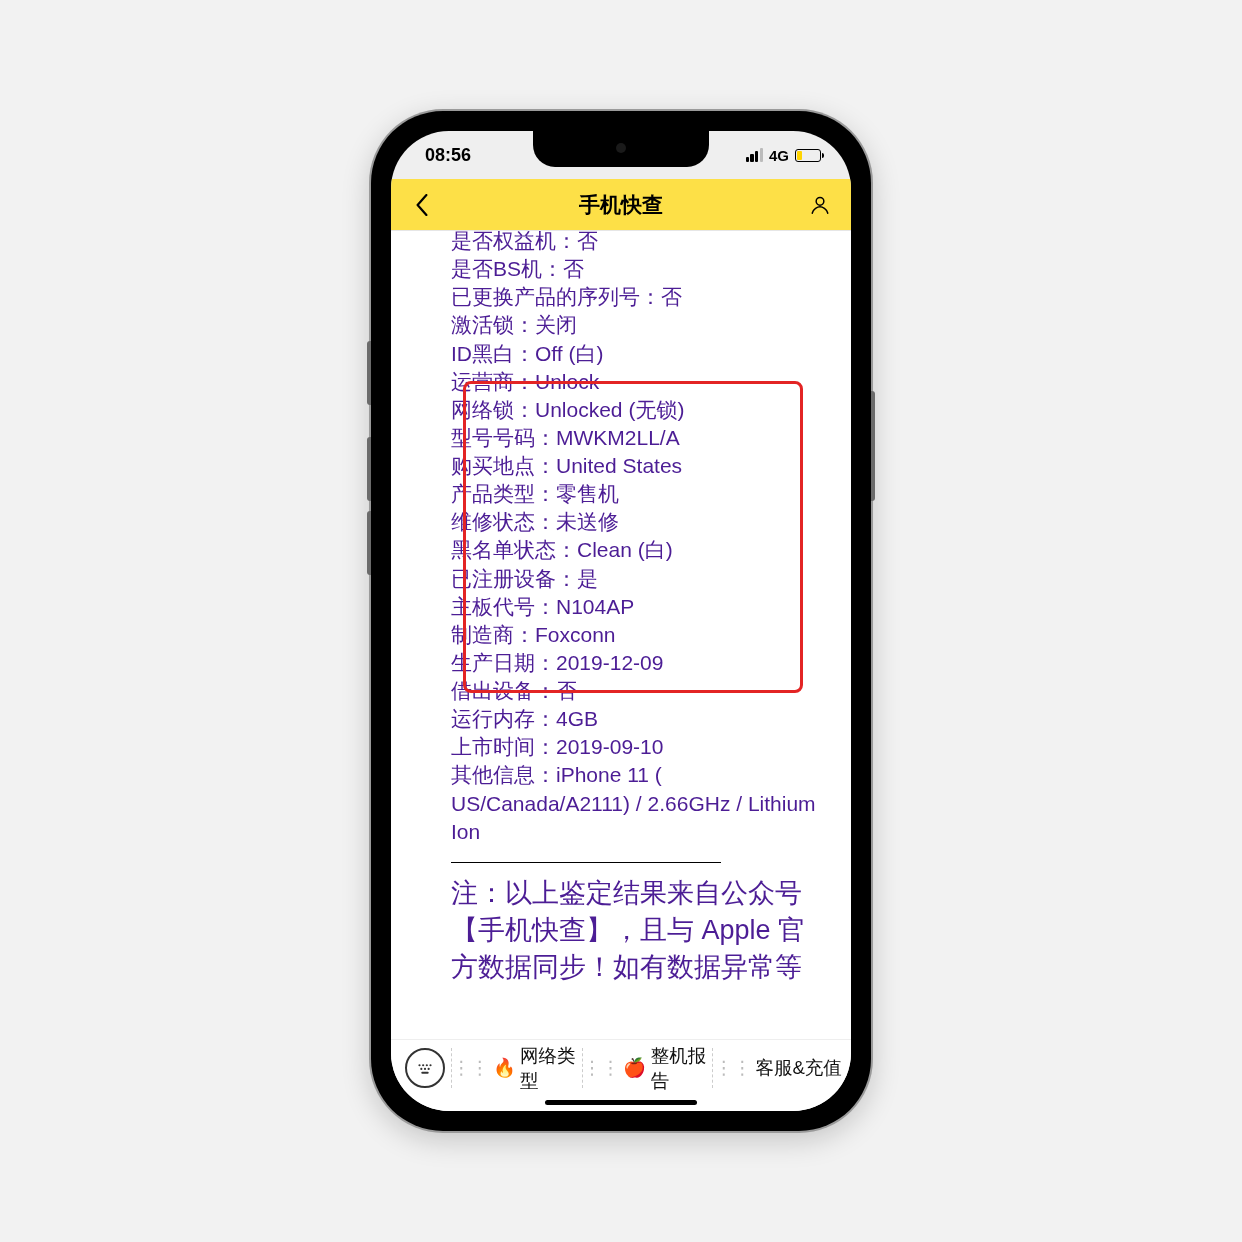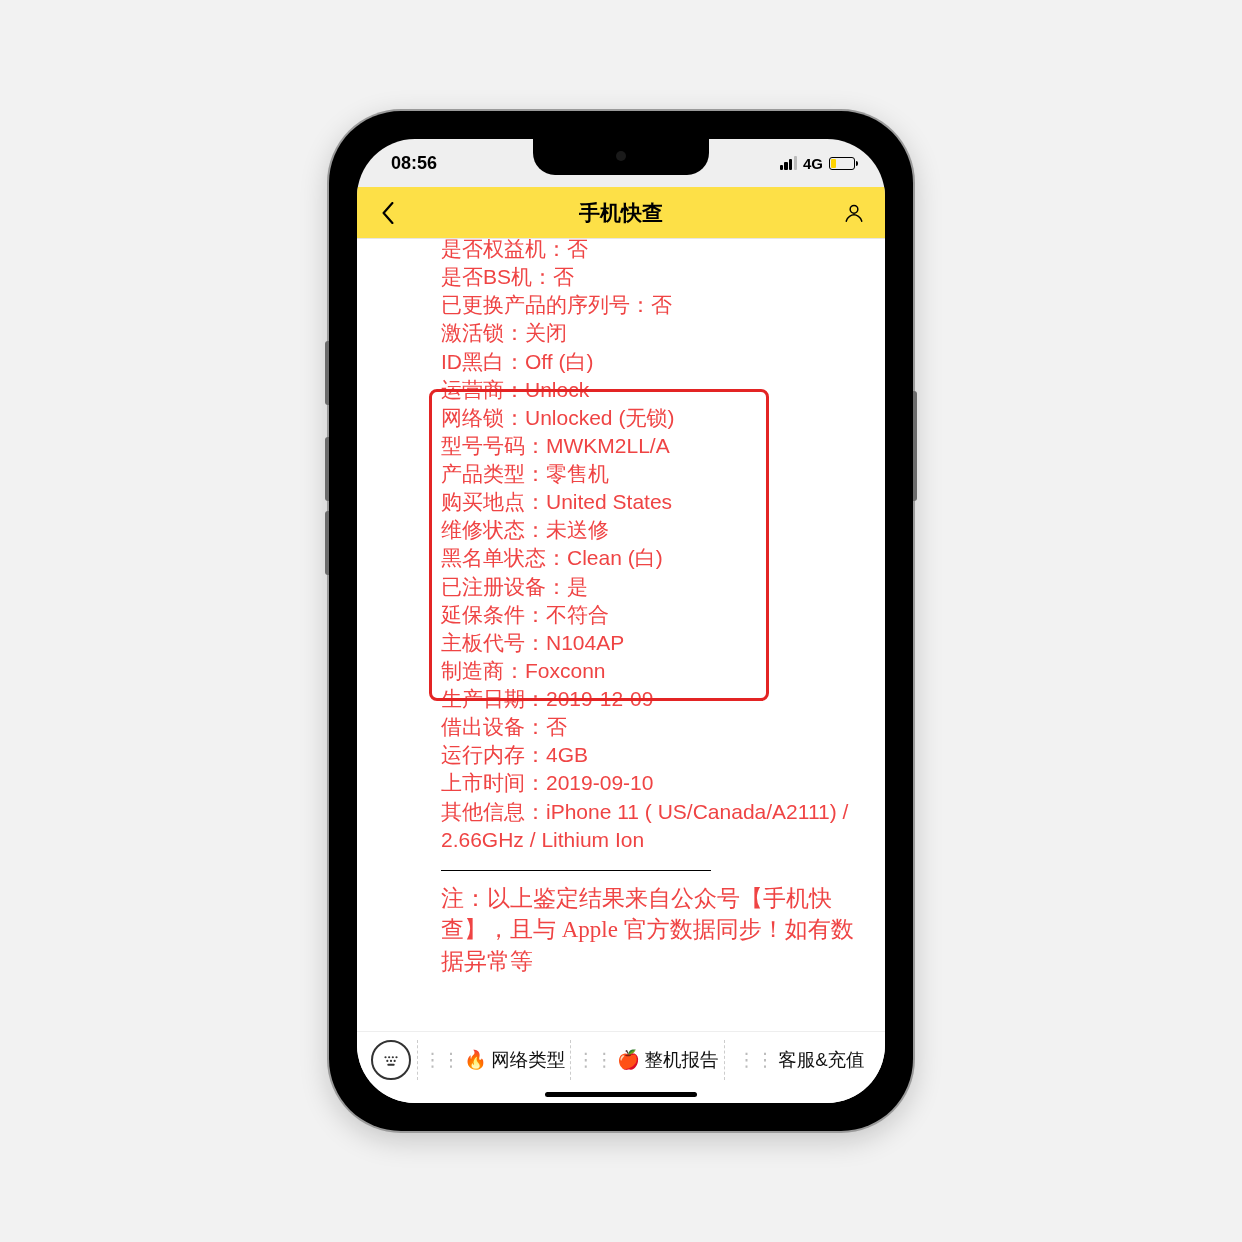--- a/index.html
+++ b/index.html
@@ -10,28 +10,28 @@
     font-family: -apple-system, "Helvetica Neue", Arial, "PingFang SC", "Microsoft YaHei", sans-serif;
     display: flex;
     justify-content: center;
     align-items: center;
     overflow: hidden;
   }
 
   
   .phone {
     position: relative;
-    width: 584px;
+    width: 500px;
     height: 1020px;
     border-radius: 72px;
     background: #000;
     box-shadow:
       0 0 0 2px #9a9a9a,
       0 8px 30px rgba(0,0,0,.2);
-    padding: 28px;
+    padding: 20px;
   }
   .phone::before { 
     content:"";
     position:absolute;
     left:-4px; top:230px;
     width:4px; height:64px;
     background:#6b6b6b;
     border-radius:3px 0 0 3px;
     box-shadow:
       0 96px 0 0 #6b6b6b,
@@ -148,36 +148,35 @@
   .content{
     position:absolute;
     top:100px; bottom:72px; left:0; right:0;
     background:#fff;
     overflow:hidden;
   }
   .list{
     padding: 0 0 0 0;
     font-size:21px;
     line-height:1.34;
-    color:#ef4444;
+    color:#4c1d95;
     font-weight:400;
-    margin-left:84px;
+    margin-left:60px;
     margin-right:20px;
     margin-top:-4px;
   }
   .row{ white-space:normal; }
   .divider{
     border:0; border-top:1px solid #000;
     margin:16px 0 12px;
     width: 270px;
   }
   .note{
-    font-size:23px;
+    font-size:27px;
     line-height:1.38;
-    font-family:Liberation Serif, serif;
   }
 
   .highlight-box{
     position:absolute;
     left:72px;
     top:150px;
     width:340px;
     height:312px;
     border:3px solid #e32424;
     border-radius:8px;
@@ -264,26 +263,25 @@
     <div class="content">
       <div class="list" id="rows">
           <div class="row">是否权益机：否</div>
           <div class="row">是否BS机：否</div>
           <div class="row">已更换产品的序列号：否</div>
           <div class="row">激活锁：关闭</div>
           <div class="row">ID黑白：Off (白)</div>
           <div class="row">运营商：Unlock</div>
           <div class="row">网络锁：Unlocked (无锁)</div>
           <div class="row">型号号码：MWKM2LL/A</div>
+          <div class="row">购买地点：United States</div>
           <div class="row">产品类型：零售机</div>
-          <div class="row">购买地点：United States</div>
           <div class="row">维修状态：未送修</div>
           <div class="row">黑名单状态：Clean (白)</div>
           <div class="row">已注册设备：是</div>
-          <div class="row">延保条件：不符合</div>
           <div class="row">主板代号：N104AP</div>
           <div class="row">制造商：Foxconn</div>
           <div class="row">生产日期：2019-12-09</div>
           <div class="row">借出设备：否</div>
           <div class="row">运行内存：4GB</div>
           <div class="row">上市时间：2019-09-10</div>
           <div class="row">其他信息：iPhone 11 ( US/Canada/A2111) / 2.66GHz / Lithium Ion</div>
           <hr class="divider">
           <div class="note">注：以上鉴定结果来自公众号【手机快查】，且与 Apple 官方数据同步！如有数据异常等</div>
         </div>

